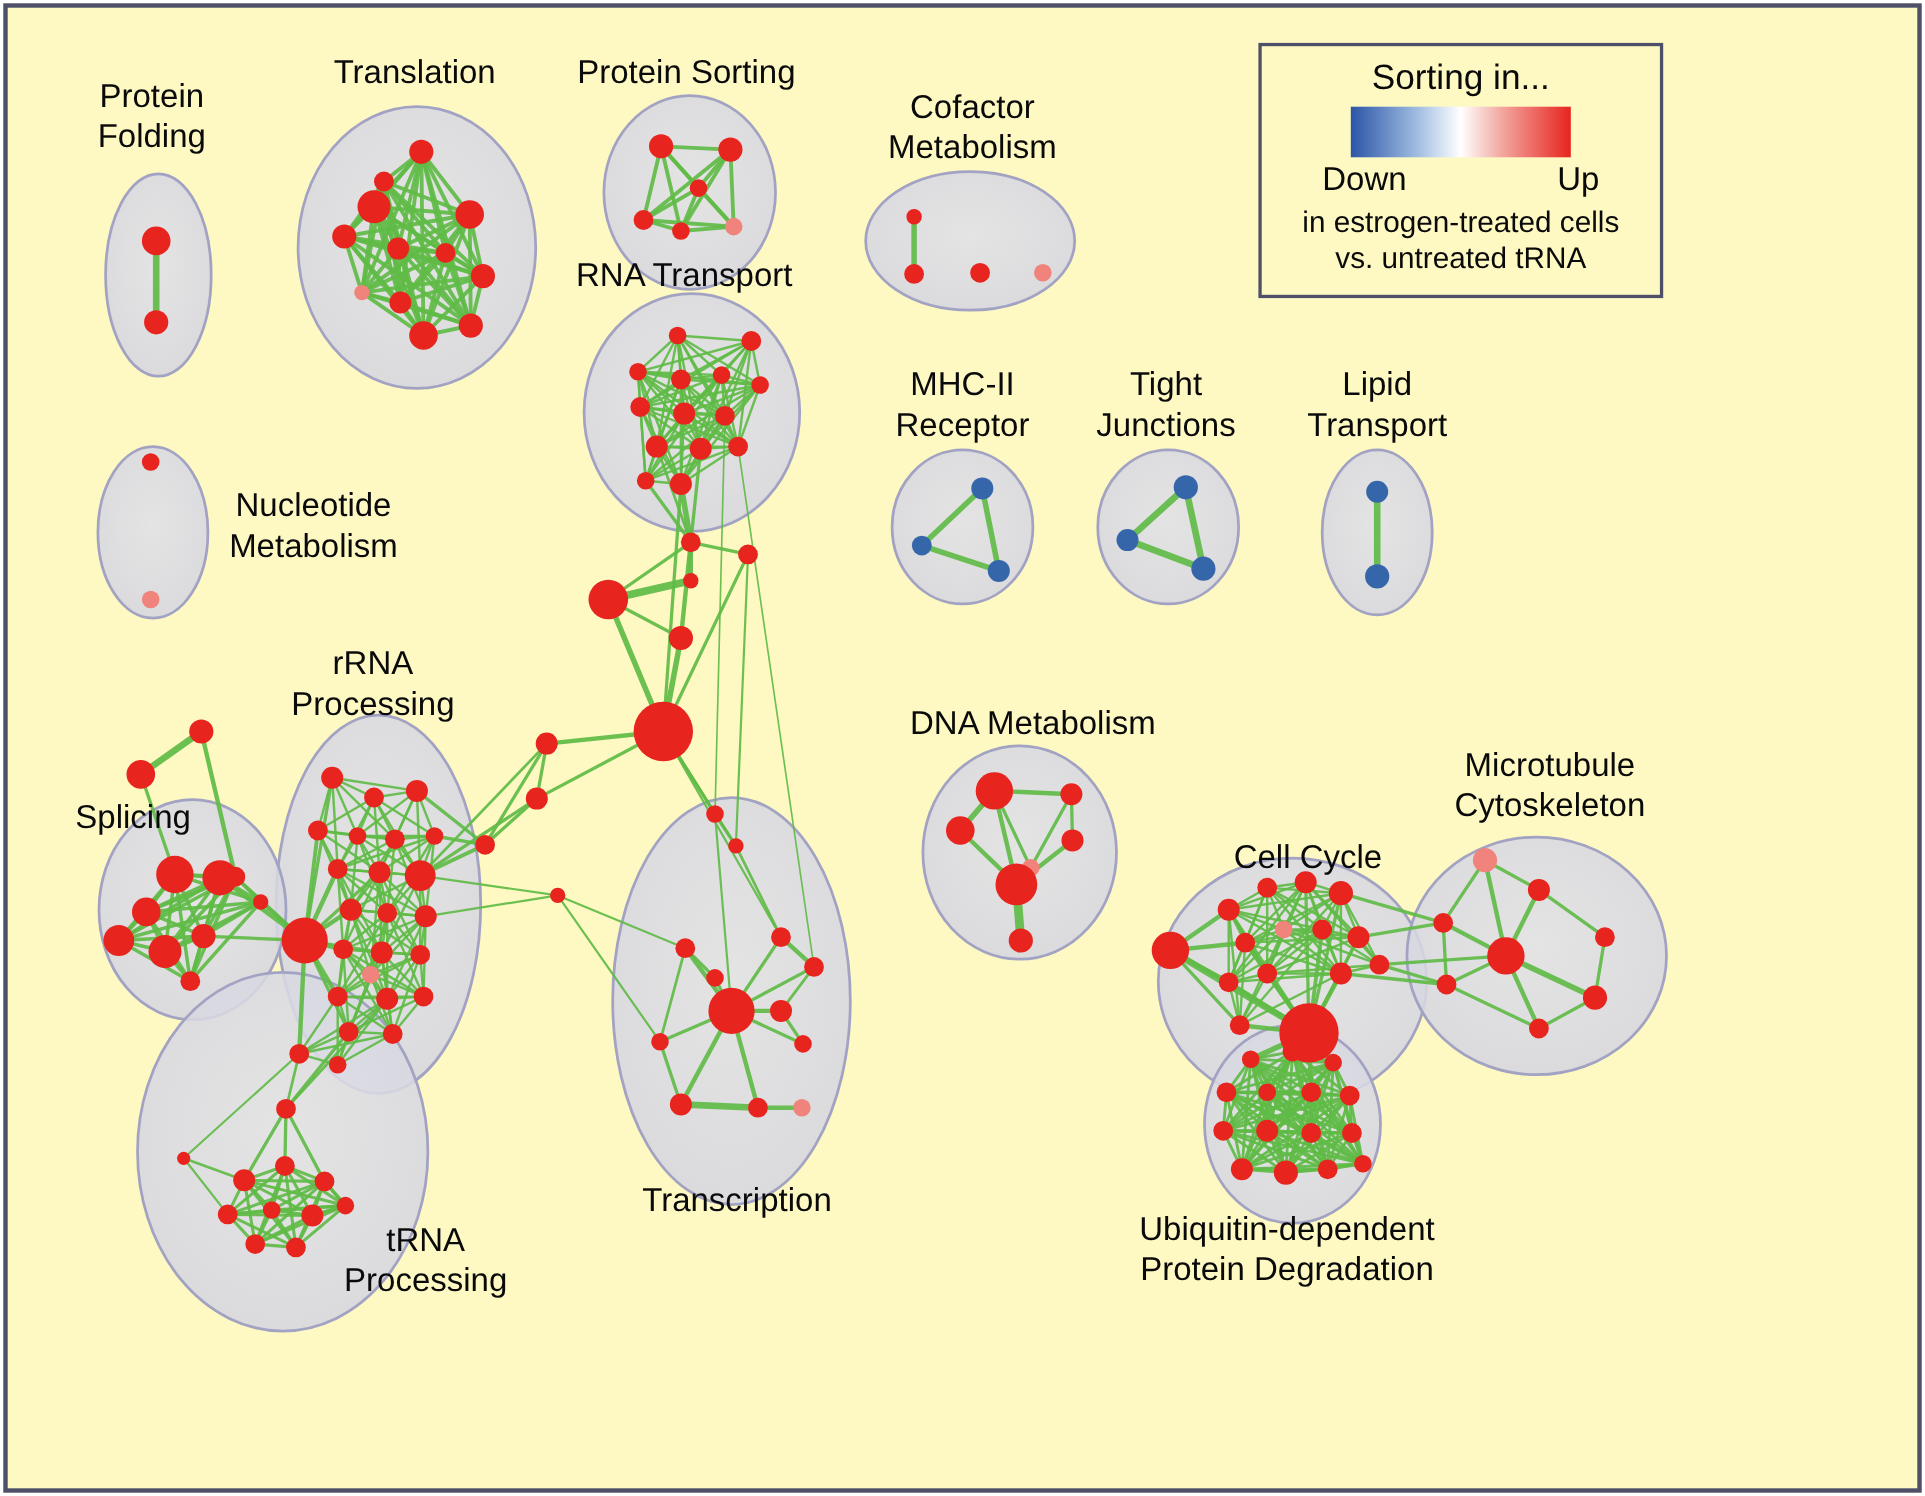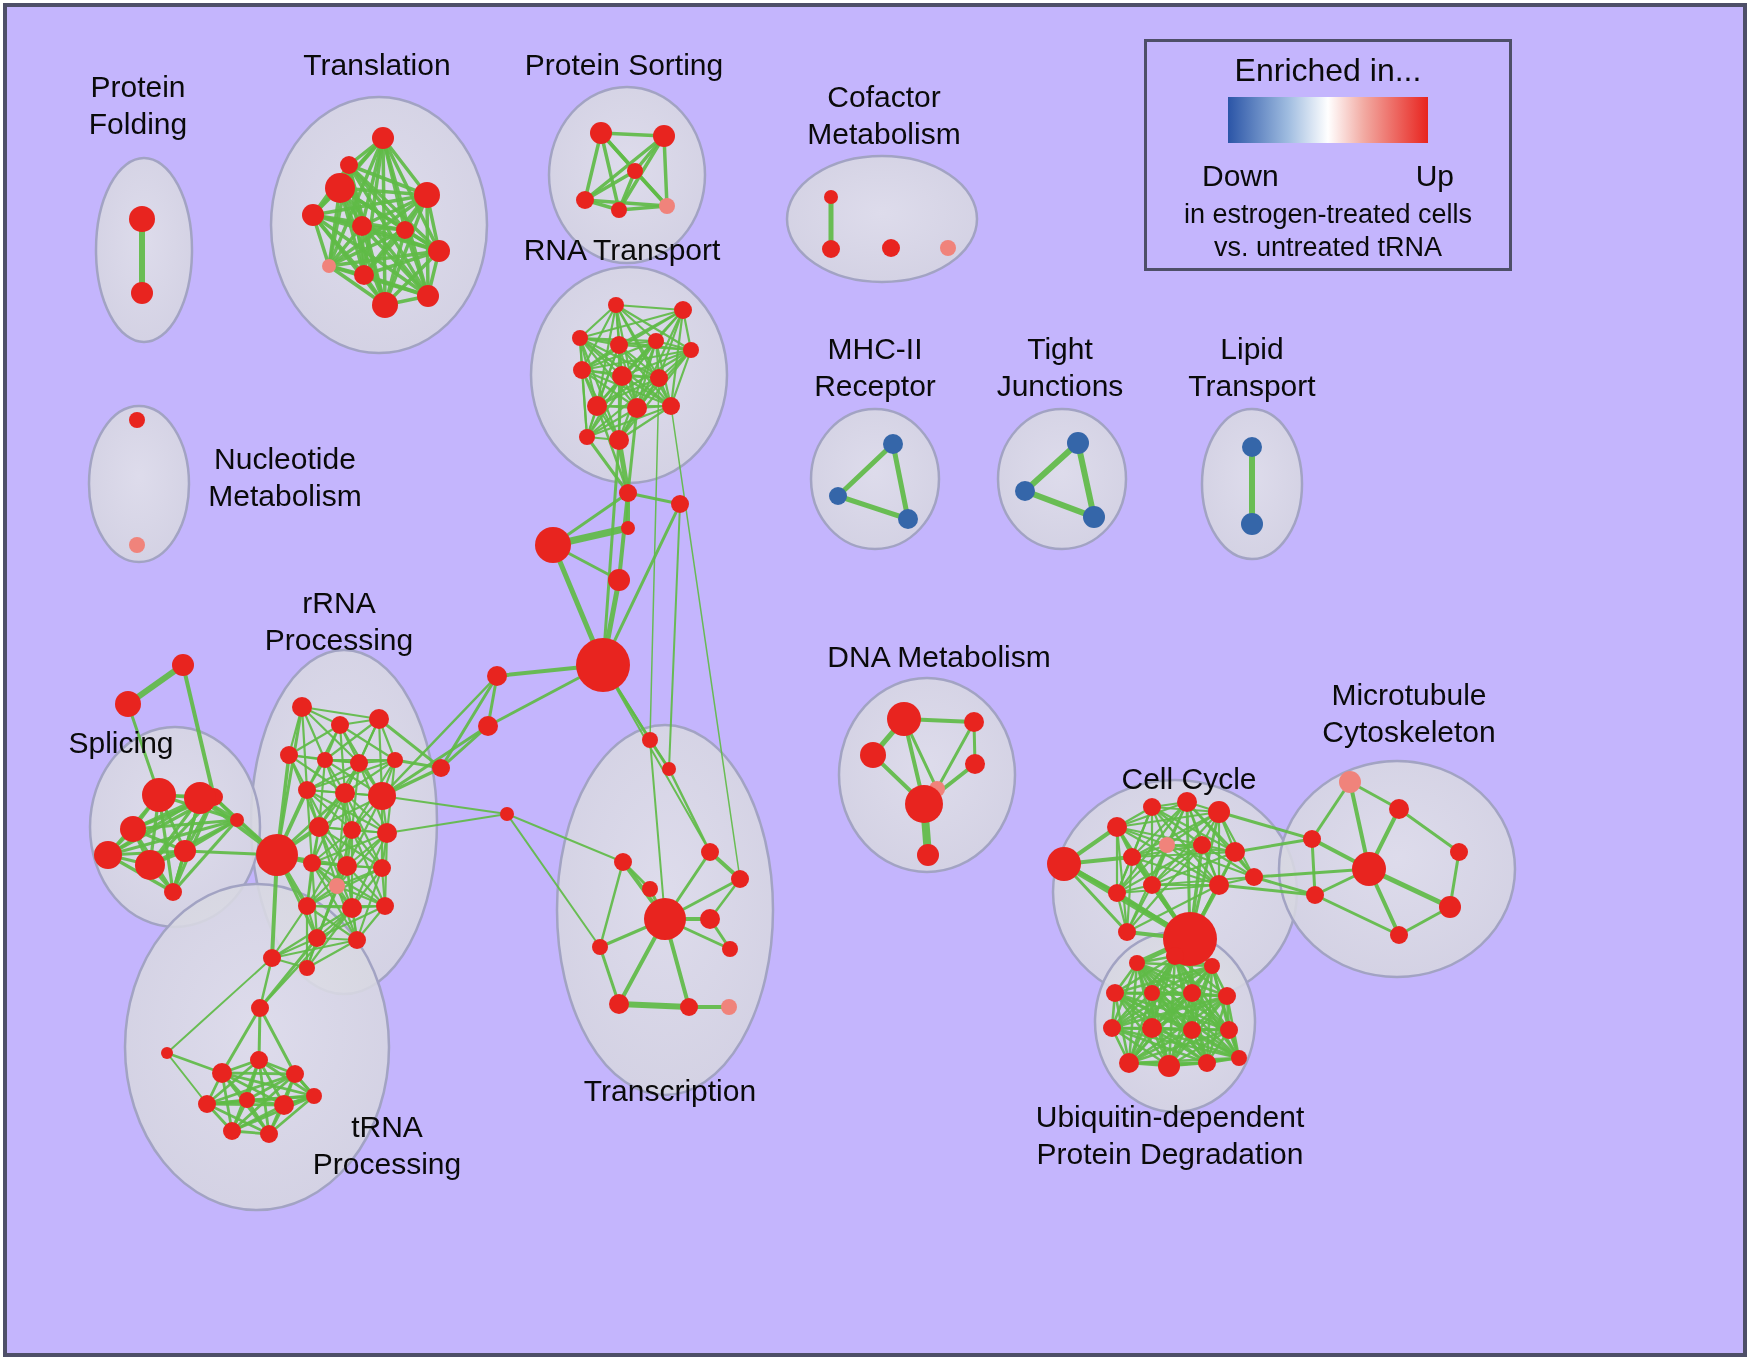--- a/index.html
+++ b/index.html
@@ -23,29 +23,29 @@
     width: 368px; height: 232px;
     border: 3px solid #4e4f68;
     box-sizing: border-box;
     display: flex; flex-direction: column; align-items: center;
     color: #0a0a0a;
   }
   .legend-title { font-size: 32px; margin-top: 10px; }
   .legend-bar { width: 200px; height: 46px; margin-top: 8px; }
   .legend-ends {
     width: 252px; display: flex; justify-content: space-between;
-    font-size: 30px; margin-top: 16px;
+    font-size: 30px; margin-top: 4px;
   }
   .legend-caption { font-size: 27px; line-height: 33px; }
   .legend-caption.first { margin-top: 5px; text-align: center; }
 </style>
 </head>
 <body>
 
-<div class="figure" style="background: #c4b5fd; border-color: rgb(78, 79, 104);">
+<div class="figure" style="background: #fef9c3; border-color: rgb(78, 79, 104);">
   <svg viewBox="0 0 1736 1346" preserveAspectRatio="none">
     <defs>
       <radialGradient id="clusterGrad" cx="50%" cy="45%" r="70%">
         <stop offset="0%" stop-color="#e1e1e9"></stop>
         <stop offset="100%" stop-color="#d3d3de"></stop>
       </radialGradient>
     </defs>
     <g id="layer-clusters">
         <ellipse cx="137" cy="243" rx="48" ry="92" fill="url(#clusterGrad)" fill-opacity="0.88" stroke="#a2a3c3" stroke-width="2.5"></ellipse>
         <ellipse cx="372" cy="218" rx="108" ry="128" fill="url(#clusterGrad)" fill-opacity="0.88" stroke="#a2a3c3" stroke-width="2.5"></ellipse>
@@ -925,21 +925,21 @@
         <text x="932" y="660" text-anchor="middle" font-size="30" fill="#0a0a0a" font-family="&quot;Liberation Sans&quot;, sans-serif"><tspan x="932" dy="0">DNA Metabolism</tspan></text>
         <text x="1182" y="782" text-anchor="middle" font-size="30" fill="#0a0a0a" font-family="&quot;Liberation Sans&quot;, sans-serif"><tspan x="1182" dy="0">Cell Cycle</tspan></text>
         <text x="1402" y="698" text-anchor="middle" font-size="30" fill="#0a0a0a" font-family="&quot;Liberation Sans&quot;, sans-serif"><tspan x="1402" dy="0">Microtubule</tspan><tspan x="1402" dy="37">Cytoskeleton</tspan></text>
         <text x="380" y="1130" text-anchor="middle" font-size="30" fill="#0a0a0a" font-family="&quot;Liberation Sans&quot;, sans-serif"><tspan x="380" dy="0">tRNA</tspan><tspan x="380" dy="37">Processing</tspan></text>
         <text x="663" y="1094" text-anchor="middle" font-size="30" fill="#0a0a0a" font-family="&quot;Liberation Sans&quot;, sans-serif"><tspan x="663" dy="0">Transcription</tspan></text>
         <text x="1163" y="1120" text-anchor="middle" font-size="30" fill="#0a0a0a" font-family="&quot;Liberation Sans&quot;, sans-serif"><tspan x="1163" dy="0">Ubiquitin-dependent</tspan><tspan x="1163" dy="37">Protein Degradation</tspan></text>
       </g>
   </svg>
 
   <div class="legend">
-    <div class="legend-title">Enriched in...</div>
+    <div class="legend-title">Sorting in...</div>
     <div class="legend-bar" style="background: linear-gradient(to right, rgb(43, 85, 167) 0%, rgb(159, 188, 224) 30%, rgb(255, 255, 255) 50%, rgb(242, 170, 162) 68%, rgb(232, 36, 31) 100%);"></div>
     <div class="legend-ends">
       <span>Down</span>
       <span>Up</span>
     </div>
     <div class="legend-caption first">in estrogen-treated cells</div>
     <div class="legend-caption">vs. untreated tRNA</div>
   </div>
 </div>
 

